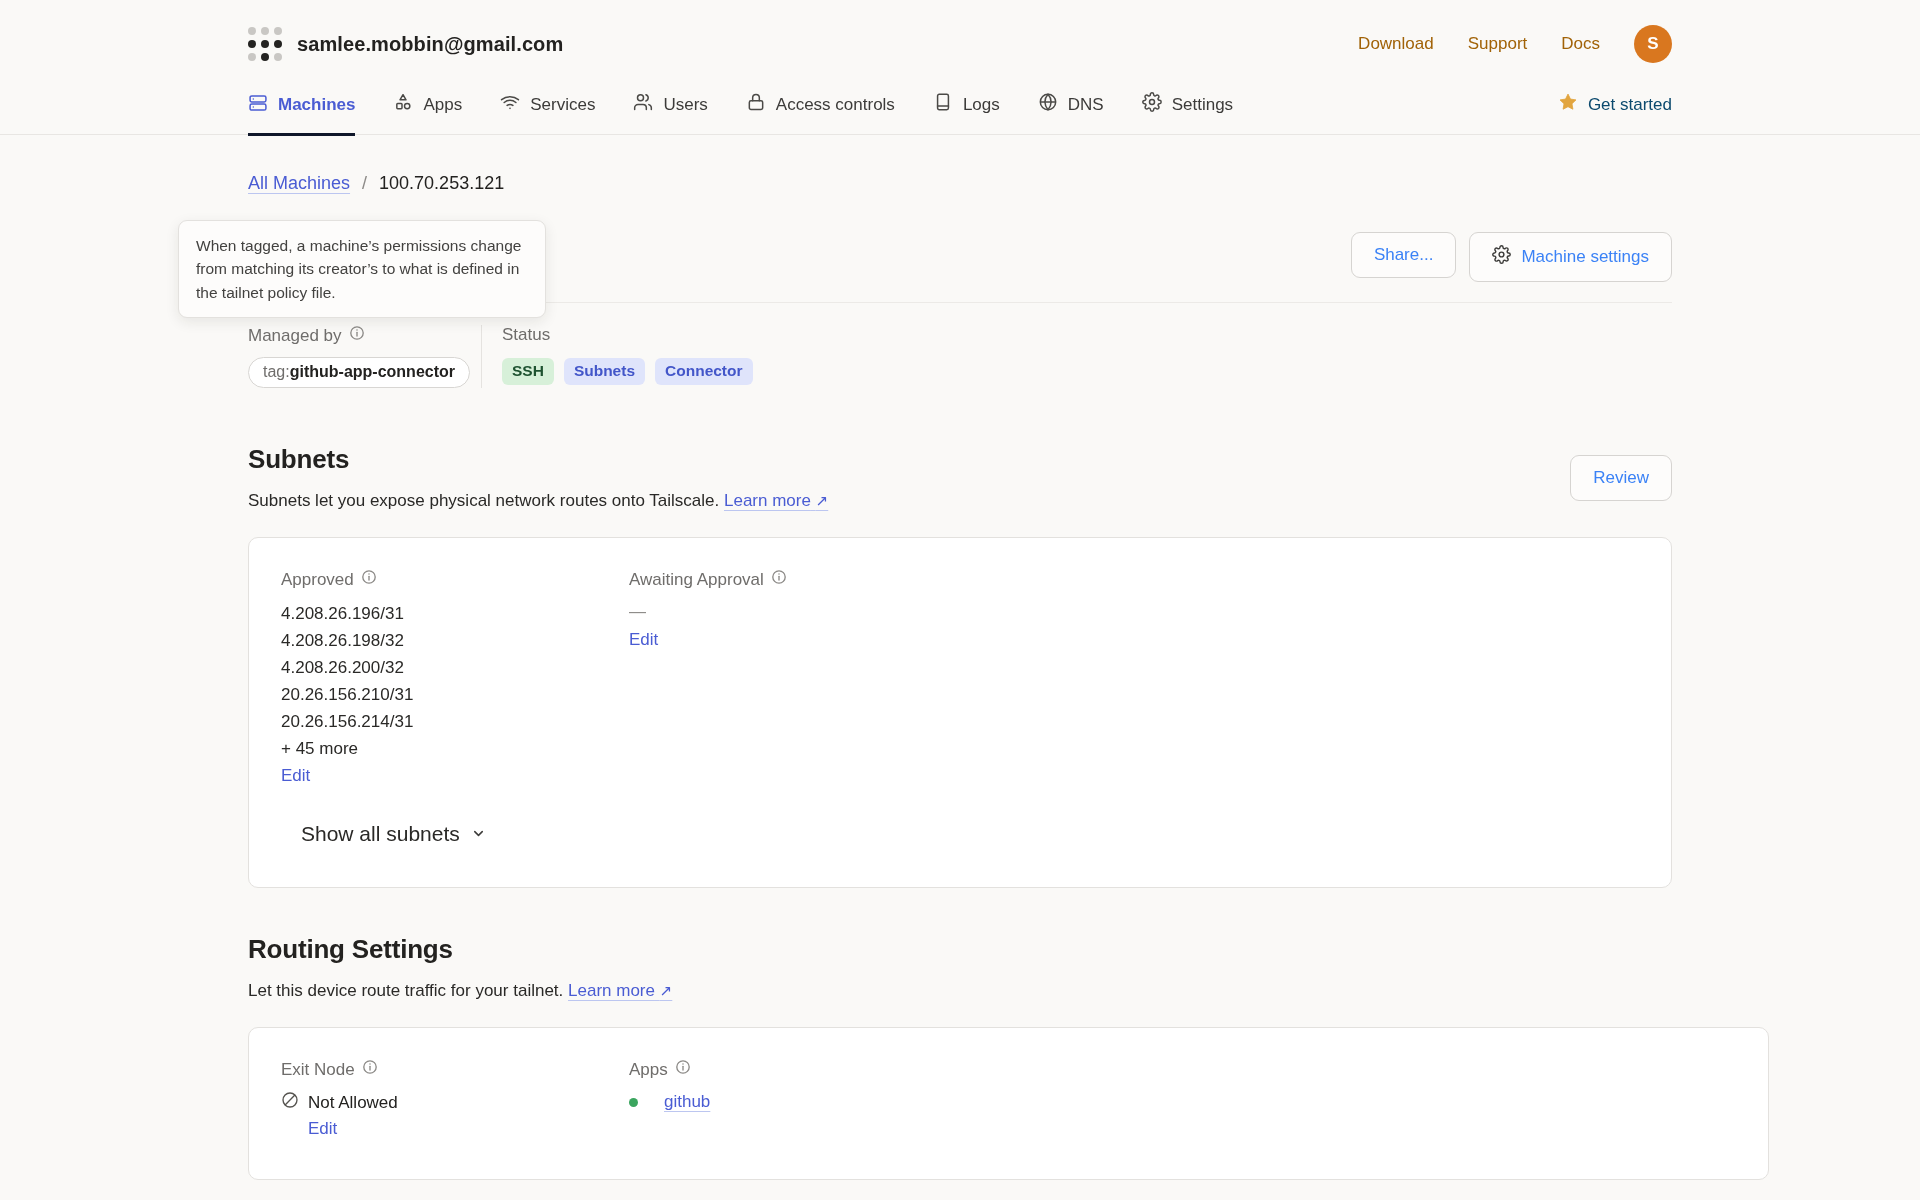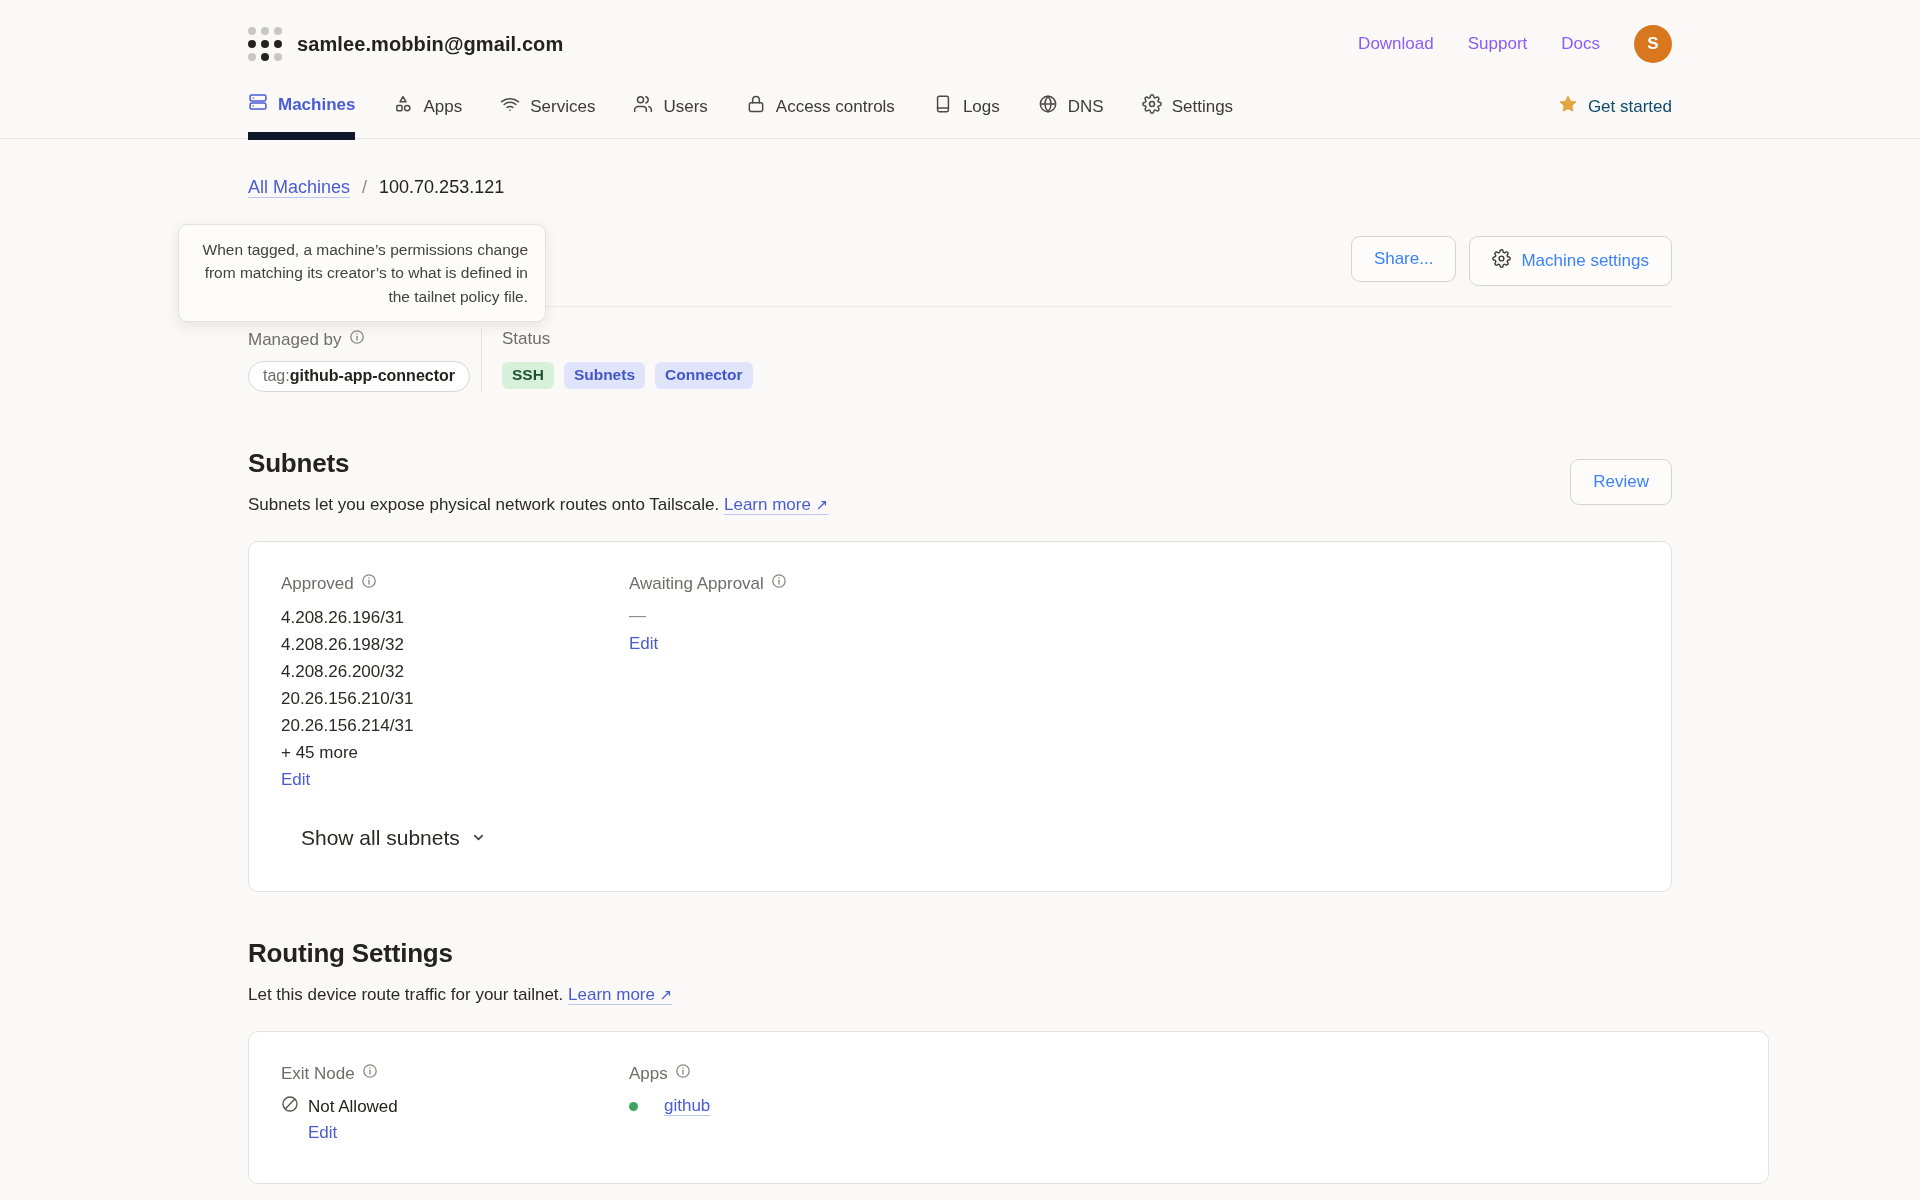--- a/index.html
+++ b/index.html
@@ -15,47 +15,47 @@
   
   .header { padding-top:22px; }
   .header-inner { display:flex; align-items:center; justify-content:space-between; height:44px; }
   .brand { display:flex; align-items:center; gap:15px; }
   .dot-grid { display:grid; grid-template-columns:repeat(3,8px); grid-template-rows:repeat(3,8px); gap:5px; }
   .dot { width:8px; height:8px; border-radius:50%; }
   .dot.light { background:#c9c7c4; }
   .dot.dark  { background:#242321; }
   .account-email { font-size:20px; font-weight:700; letter-spacing:.1px; }
   .header-right { display:flex; align-items:center; gap:34px; }
-  .header-link { color:#8b5cf6; cursor:pointer; }
+  .header-link { color:#a16207; cursor:pointer; }
   .avatar { width:38px; height:38px; border-radius:50%; background:#d9771f; color:#fff;
             display:flex; align-items:center; justify-content:center; font-weight:600; font-size:17px; cursor:pointer; }
 
   
   .nav-bar { margin-top:26px; border-bottom:1px solid #e8e6e3; }
   .nav-inner { display:flex; align-items:center; }
   .nav-tabs { display:flex; gap:38px; flex:1; }
   .nav-tab { display:flex; align-items:center; gap:10px; padding-bottom:17px; color:#3c3b39; cursor:pointer; }
   .nav-tab svg { color:#4b4a47; }
-  .nav-tab.active { color:#4a5cd3; font-weight:600; border-bottom:8px solid #0f172a; margin-bottom:-2px; padding-bottom:15px; }
+  .nav-tab.active { color:#4a5cd3; font-weight:600; border-bottom:3px solid #0f172a; margin-bottom:-2px; padding-bottom:15px; }
   .nav-tab.active svg { color:#4a5cd3; }
   .get-started { display:flex; align-items:center; gap:10px; padding-bottom:17px; color:#0c4a6e; cursor:pointer; }
 
   
   .breadcrumb { margin-top:38px; display:flex; align-items:center; gap:12px; font-size:18px; }
   .breadcrumb .sep { color:#8c8a87; }
   a.link, .link { color:#4a5cd3; text-decoration:underline; text-decoration-color:#bcc6f0; text-underline-offset:4px; cursor:pointer; }
   .link.no-underline { text-decoration:none; }
 
   
   .machine-header { position:relative; margin-top:12px; padding:26px 0 20px; border-bottom:1px solid #eceae7;
                     display:flex; justify-content:flex-end; align-items:flex-start; gap:13px; }
   .tooltip { position:absolute; left:-70px; top:14px; width:368px; z-index:5;
              background:#fdfcfb; border:1px solid #e3e1de; border-radius:9px;
              box-shadow:0 4px 14px rgba(30,28,25,.09); padding:13px 17px;
-             font-size:15.5px; line-height:1.5; color:#434240;text-align:right; }
+             font-size:15.5px; line-height:1.5; color:#434240; }
   .btn { background:#fdfcfb; border:1px solid #d6d4d1; border-radius:9px; padding:12px 22px;
          font-size:17px; font-weight:500; color:#3b82f6; display:inline-flex; align-items:center; gap:10px; cursor:pointer;
          font-family:inherit; }
   .btn svg { color:#3c3b39; }
 
   
   .meta-row { margin-top:22px; display:flex; }
   .meta-col-managed { width:233px; }
   .meta-divider { width:1px; background:#e5e3e0; margin-right:20px; }
   .meta-label { color:#6f6d6b; display:flex; align-items:center; gap:7px; }

